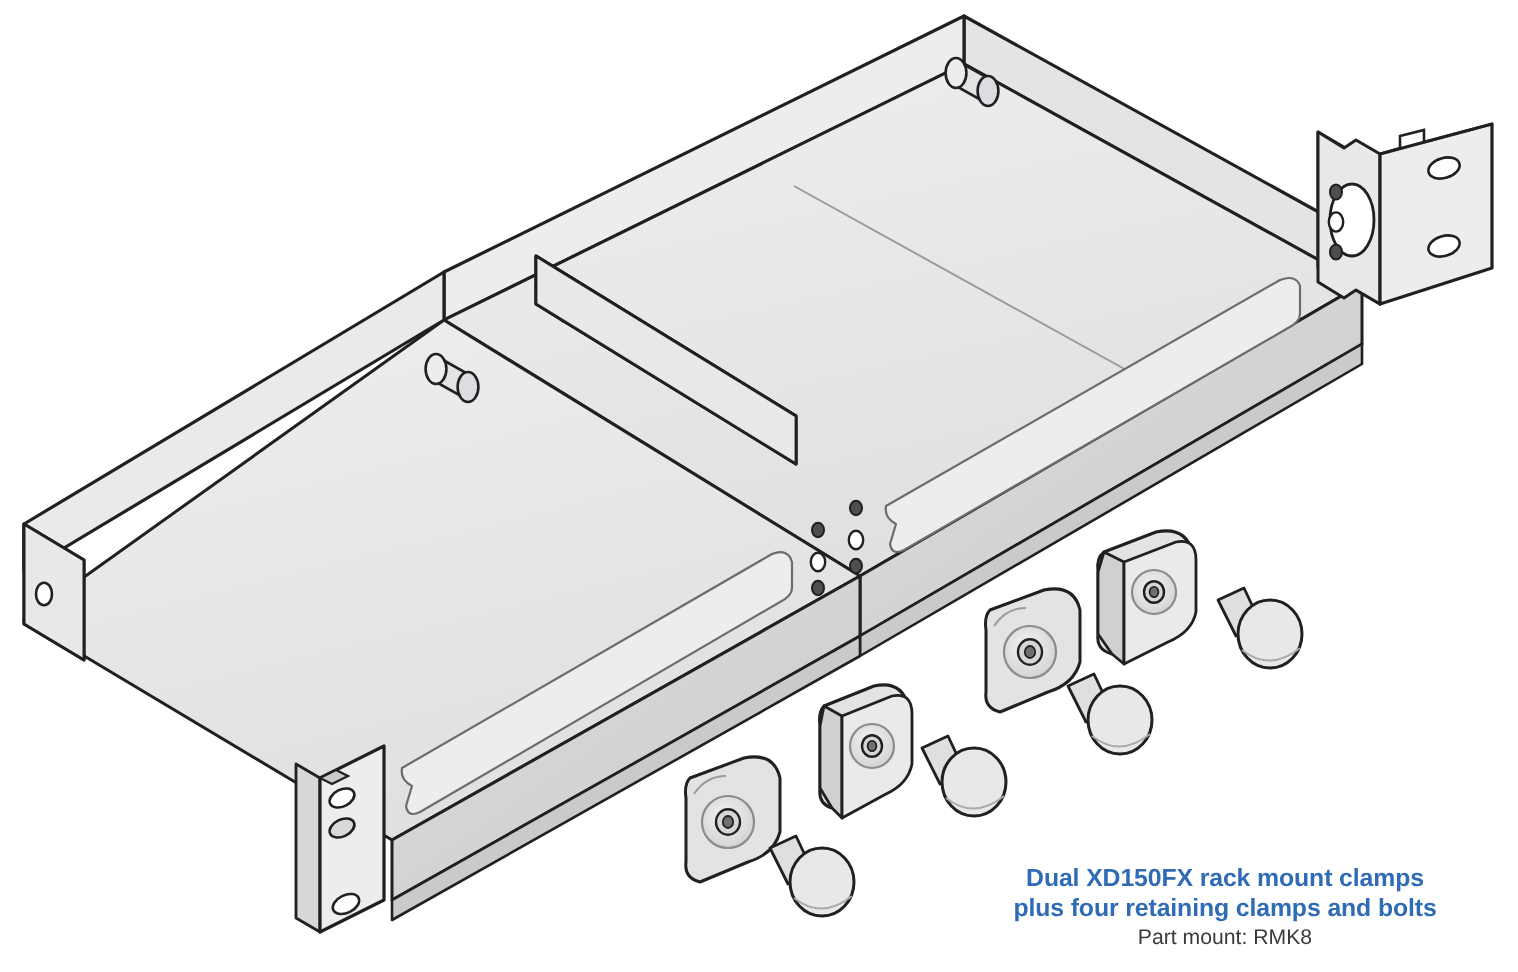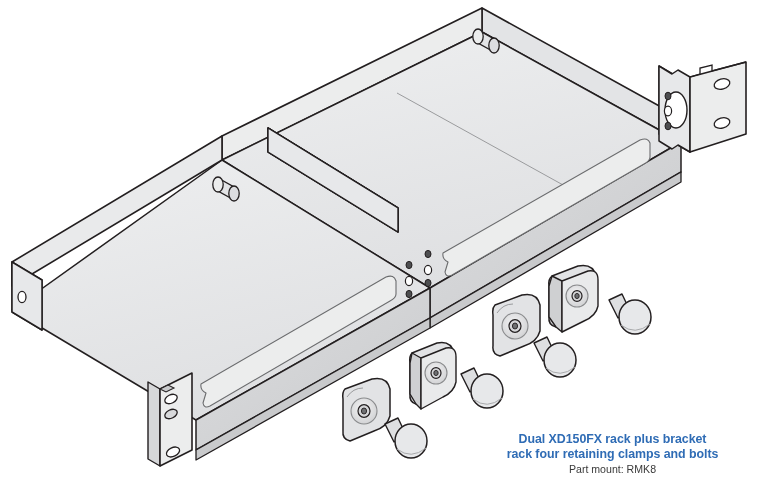--- a/index.html
+++ b/index.html
@@ -234,18 +234,18 @@
 
     <g>
       <path d="M 385 424 L 398 418 L 406 435 L 394 442 Z" fill="#dedfe1" stroke="#231f20" stroke-width="1.4" stroke-linejoin="round"></path>
       <ellipse cx="411" cy="441" rx="16" ry="17" fill="#e7e8ea" stroke="#231f20" stroke-width="1.5"></ellipse>
       <path d="M 397 449 Q 411 460 426 448" fill="none" stroke="#a9aaac" stroke-width="1"></path>
     </g>
 
   </svg>
 
   <div class="caption-block">
-    <span class="caption-line">Dual XD150FX rack plus bracket</span>
-    <span class="caption-line">rack four retaining clamps and bolts</span>
+    <span class="caption-line">Dual XD150FX rack mount clamps</span>
+    <span class="caption-line">plus four retaining clamps and bolts</span>
     <span class="caption-part">Part mount: RMK8</span>
   </div>
 
 </div>
 
 </body></html>

